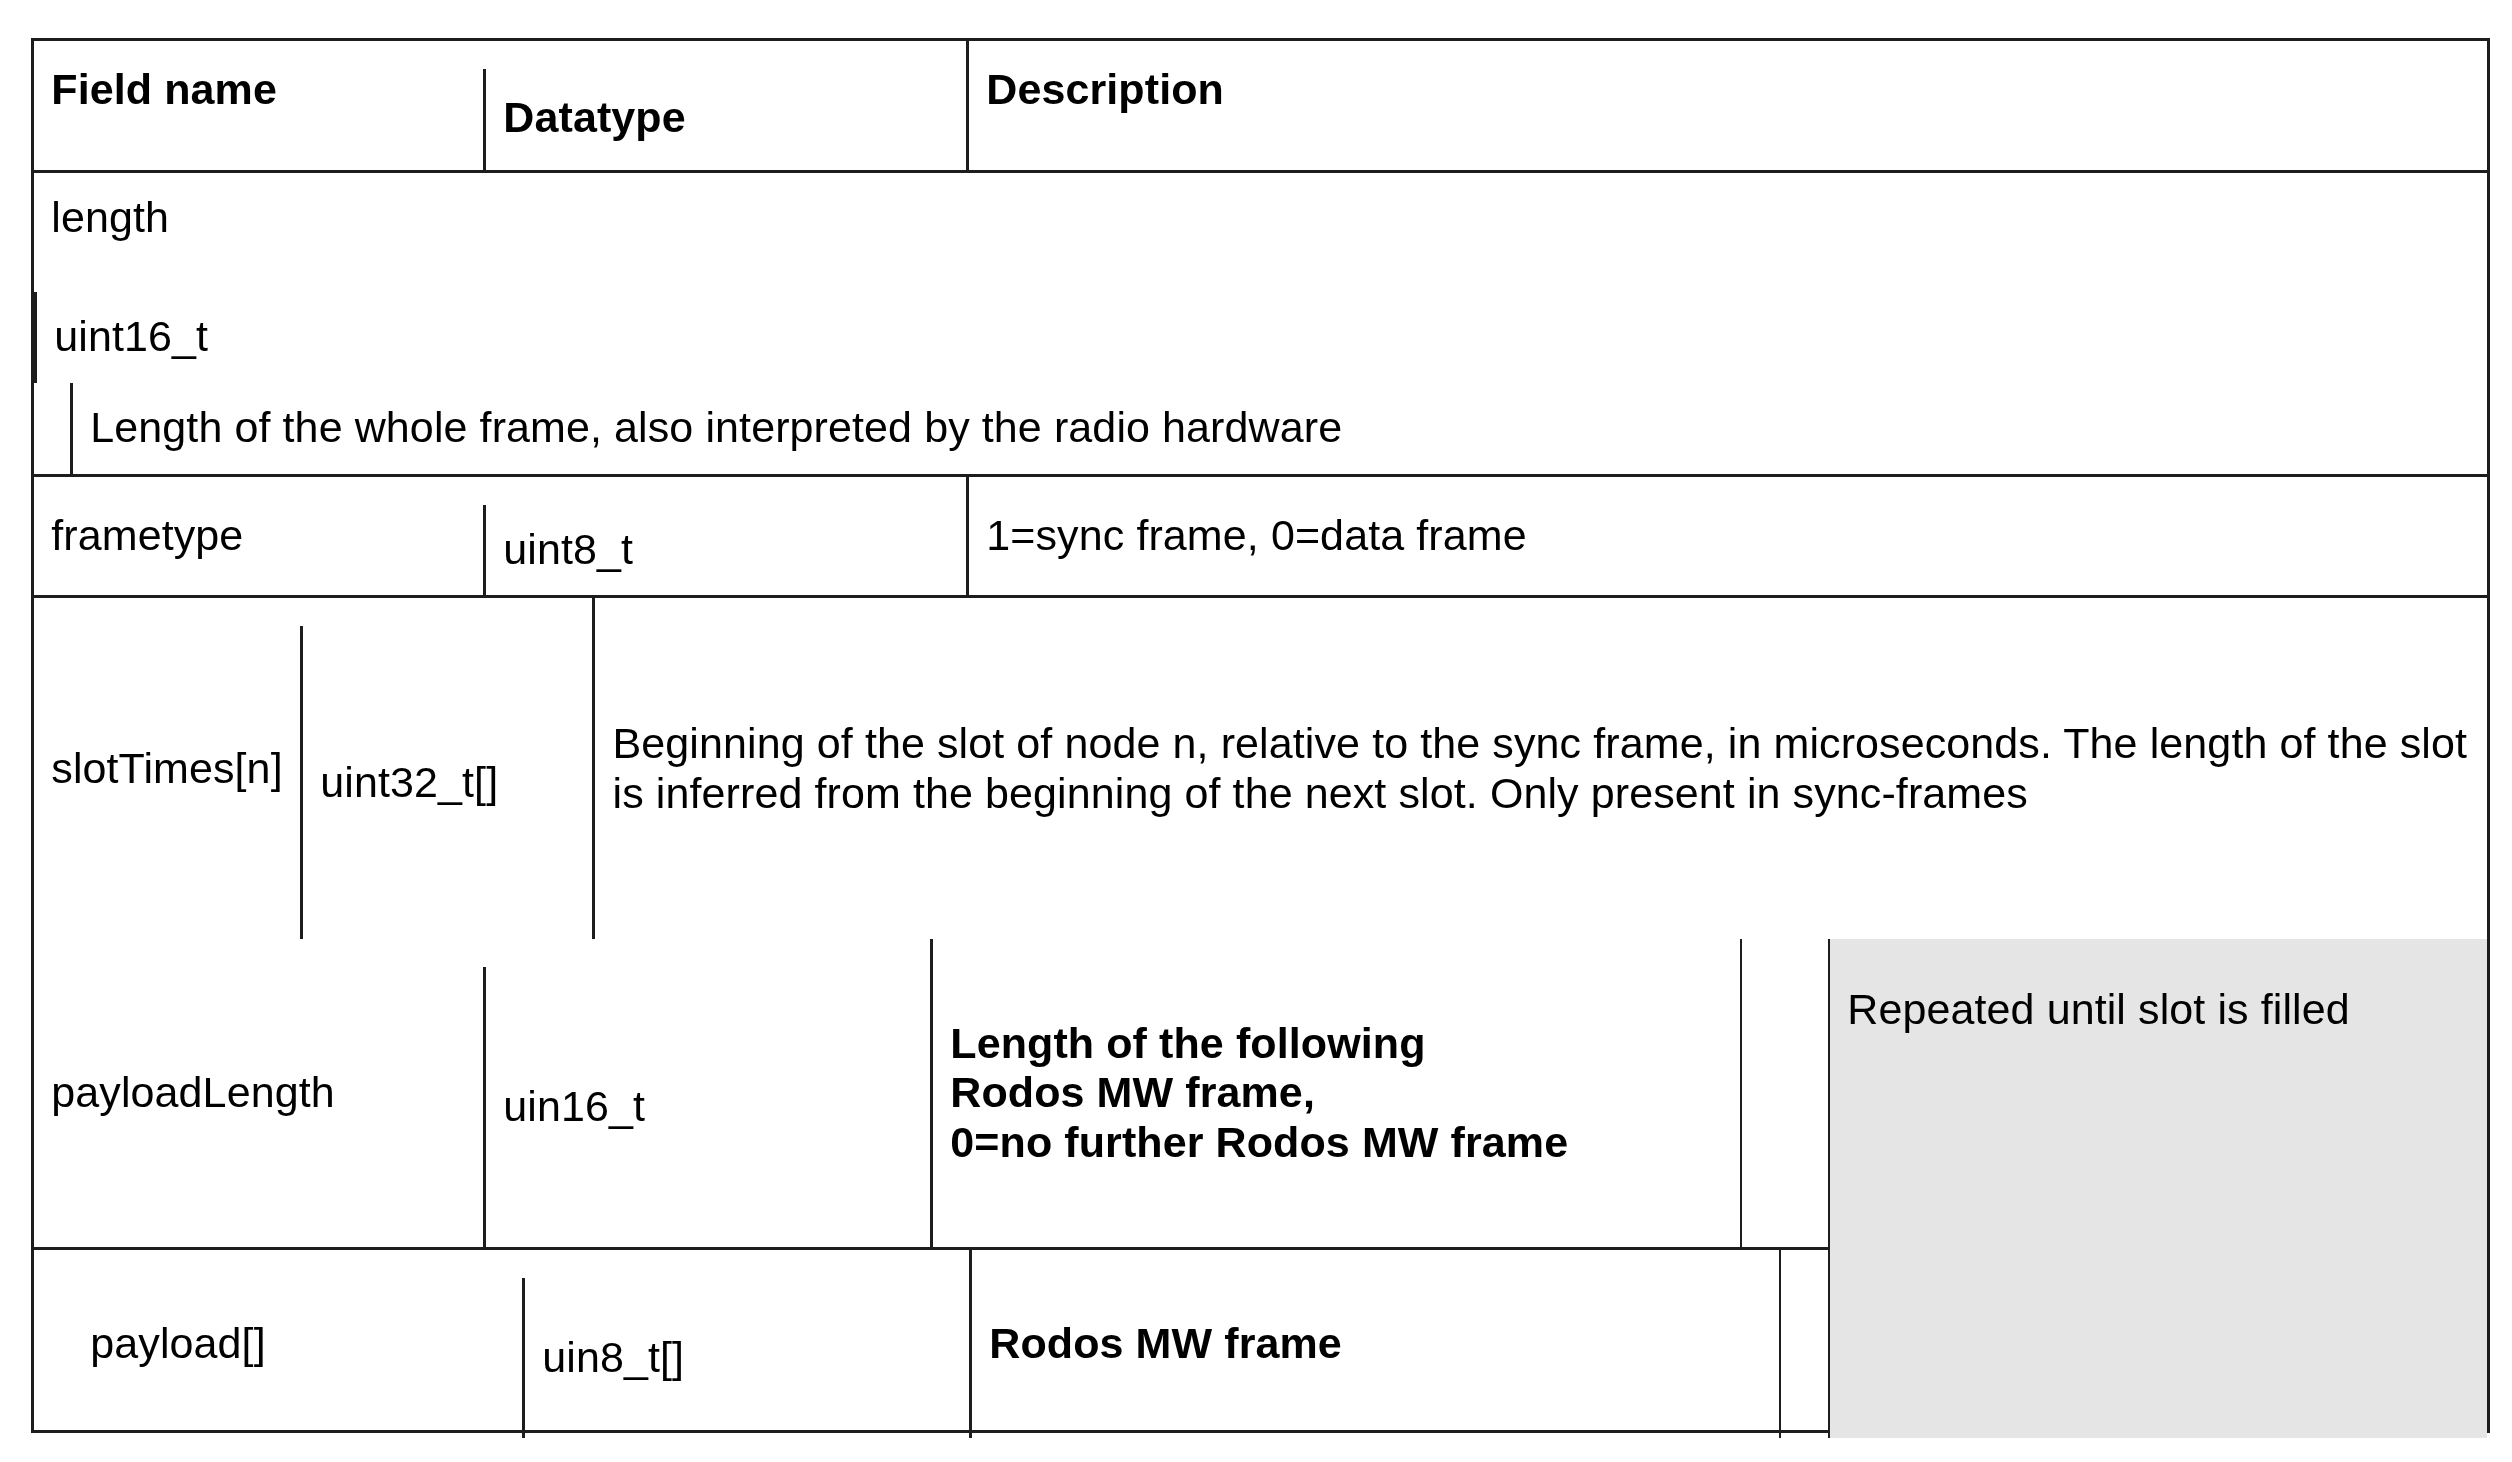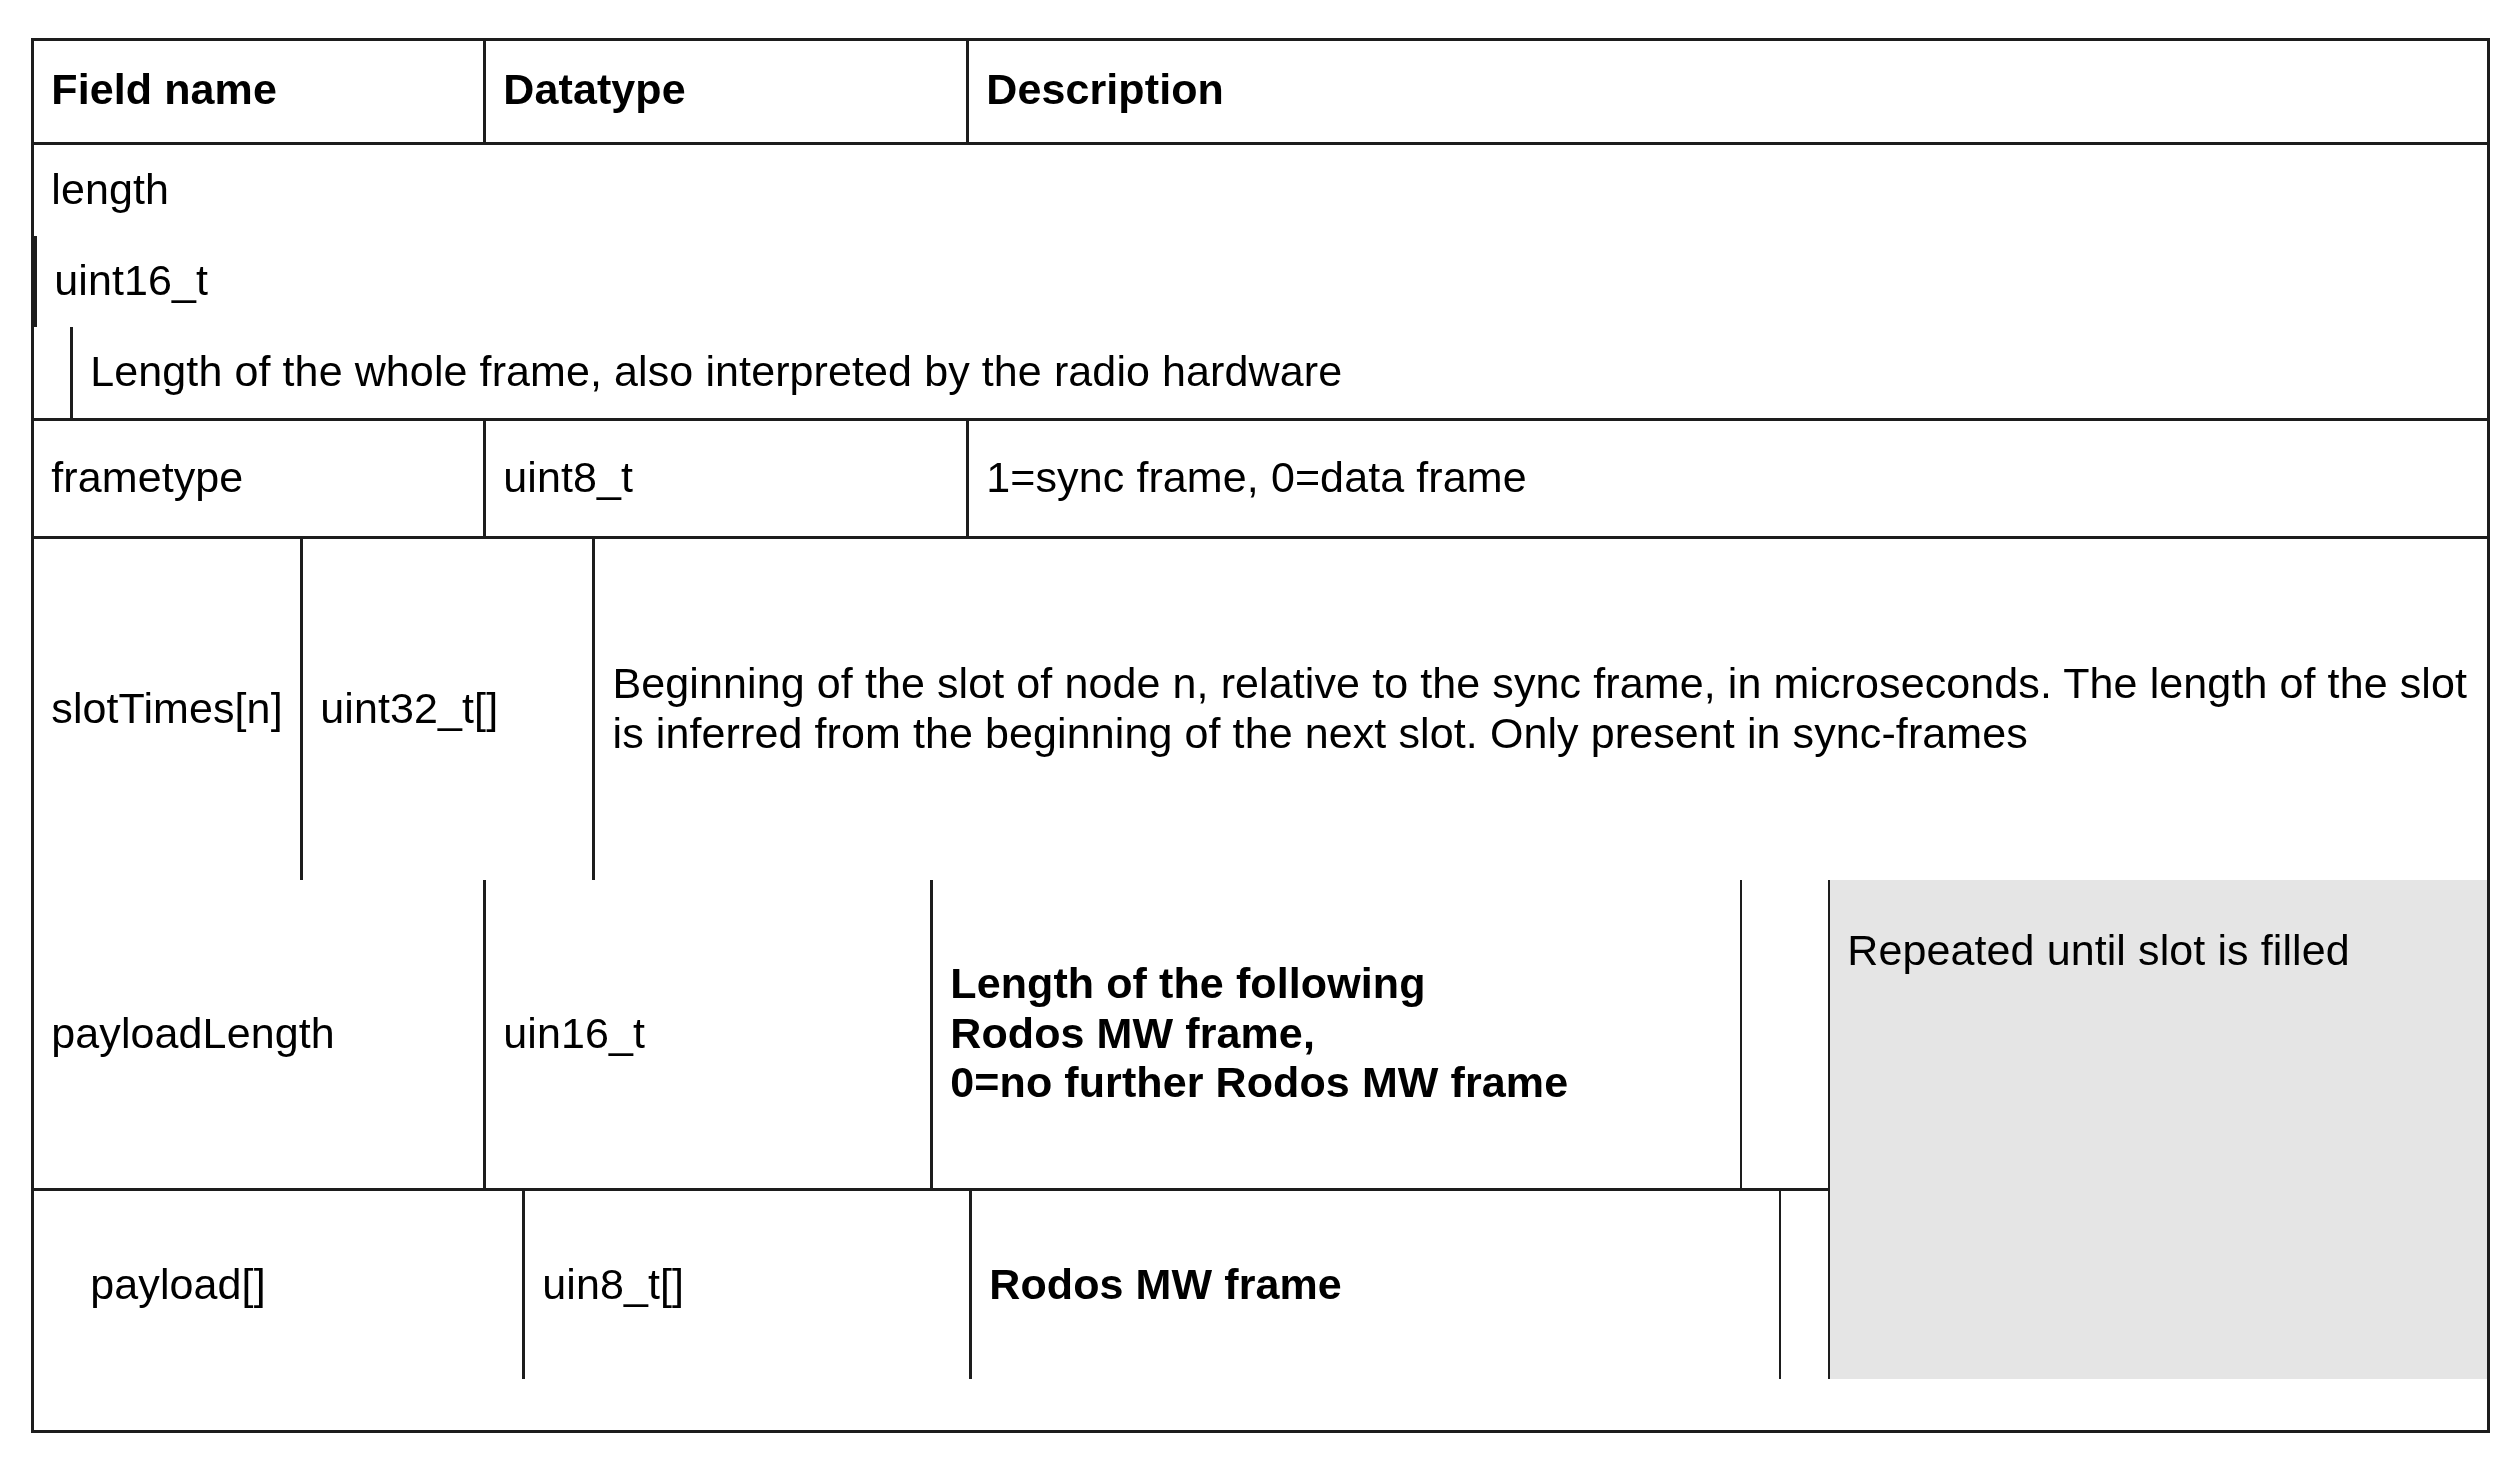--- a/index.html
+++ b/index.html
@@ -48,21 +48,21 @@
   }
 
   .cell {
     box-sizing: border-box;
     position: relative;
     padding: 0;
   }
 
   
   .c-field { width: 449px; }                 
-  .c-type  { width: 447px; border-left: 3.2px solid #1d1d1d; }  
+  .c-type  { width: 447px; border-left: 3.2px solid #1d1d1d; margin-top: 28px; }  
   .c-desc  { flex: 1 1 auto; border-left: 3.2px solid #1d1d1d; margin-left: 36px; }
 
   .cell-inner {
     padding: 20.5px 17.3px 20.5px 17.3px;
     font-size: 43px;
     line-height: 1.16;
     letter-spacing: 0.1px;
   }
 
   

